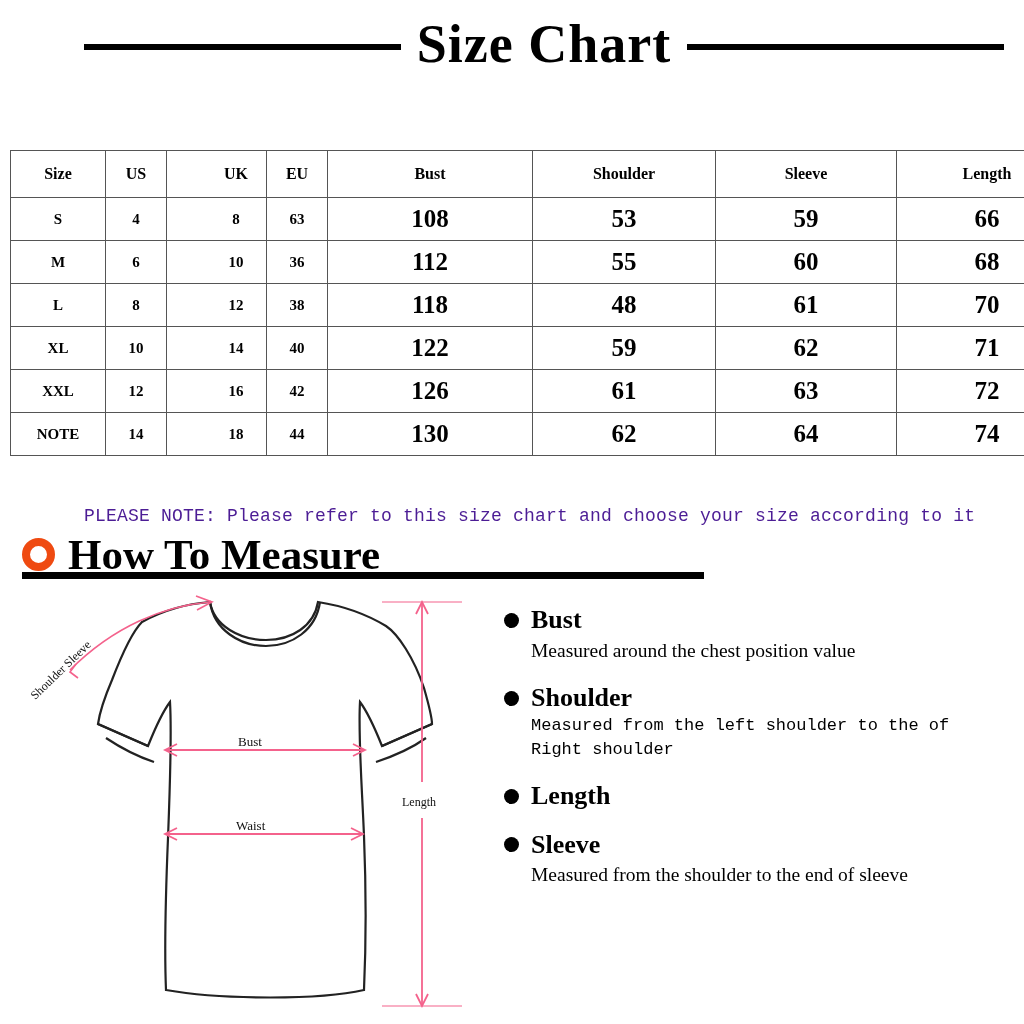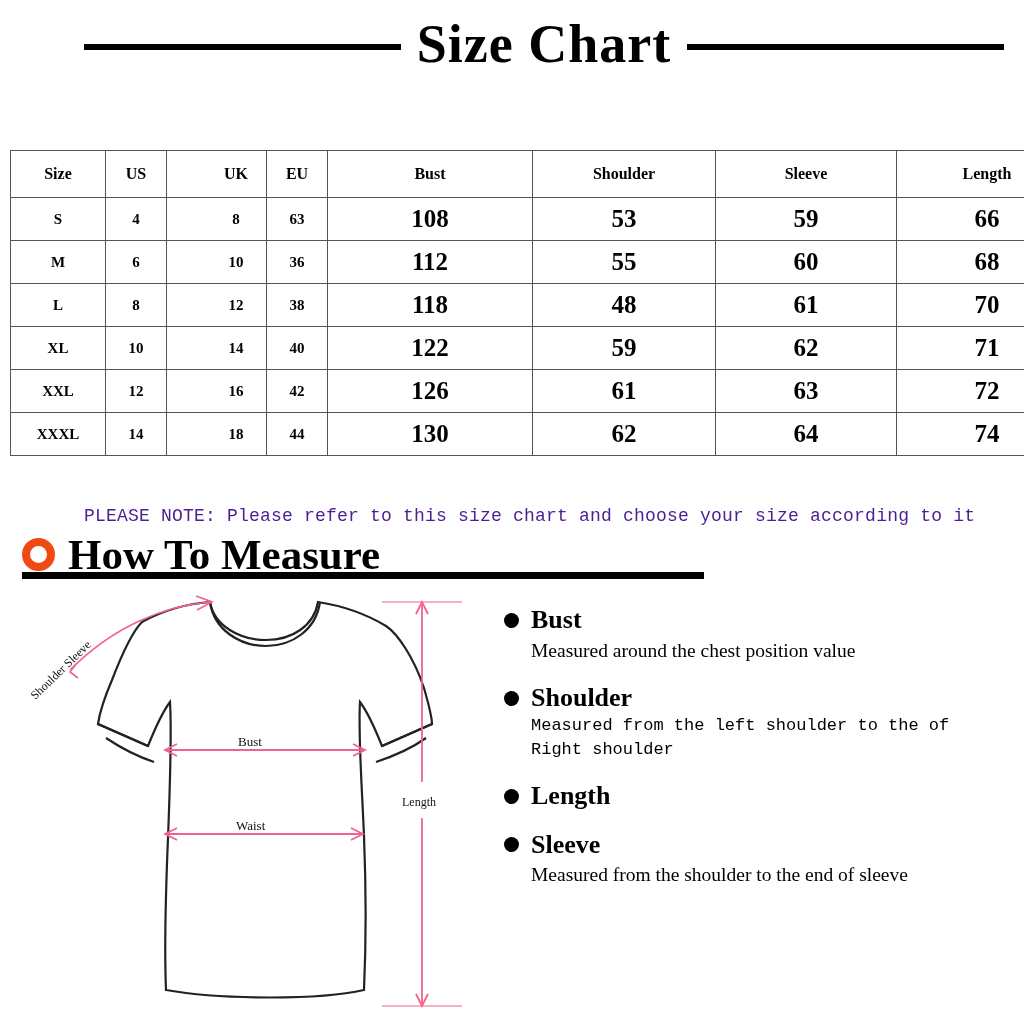--- a/index.html
+++ b/index.html
@@ -246,21 +246,21 @@
       <td class="c-size">XXL</td>
       <td class="c-us">12</td>
       <td class="c-uk">16</td>
       <td class="c-eu">42</td>
       <td class="c-bust c-big">126</td>
       <td class="c-shoulder c-big">61</td>
       <td class="c-sleeve c-big">63</td>
       <td class="c-length c-big">72</td>
     </tr>
     <tr>
-      <td class="c-size">XXXL</td>
+      <td class="c-size">NOTE</td>
       <td class="c-us">14</td>
       <td class="c-uk">18</td>
       <td class="c-eu">44</td>
       <td class="c-bust c-big">130</td>
       <td class="c-shoulder c-big">62</td>
       <td class="c-sleeve c-big">64</td>
       <td class="c-length c-big">74</td>
     </tr>
   </tbody>
 </table>

